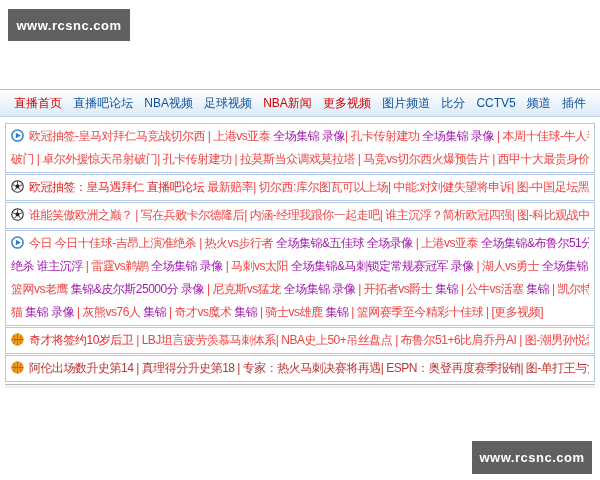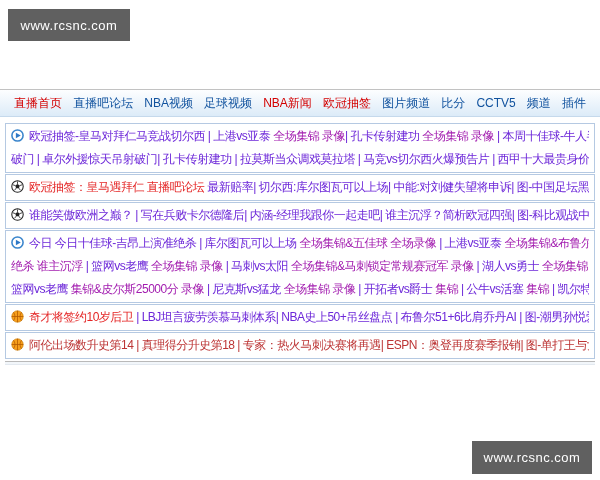--- a/index.html
+++ b/index.html
@@ -1,55 +1,55 @@
 <!DOCTYPE html>
 <html><head>
 <meta charset="utf-8">
 <style>
   html,body{margin:0;padding:0}
   body{width:600px;height:480px;position:relative;background:#fff;
        font-family:"Liberation Sans","DejaVu Sans",sans-serif;overflow:hidden}
-  .logo{position:absolute;background:#606060;color:#fff;font-weight:normal;font-size:13px;
+  .logo{position:absolute;background:#606060;color:#fff;font-weight:bold;font-size:13px;
         display:flex;align-items:center;justify-content:center;letter-spacing:.5px}
   #logo-top{left:8px;top:9px;width:122px;height:32px}
   #logo-bottom{left:472px;top:441px;width:120px;height:33px}
   #main-nav{position:absolute;top:89px;left:0;width:600px;height:28px;box-sizing:border-box;
        display:flex;justify-content:space-between;align-items:center;padding:0 14px;
        background:linear-gradient(#fdfeff,#dcebf8);
        border-top:1px solid #c2c2c2;border-bottom:1px solid #c5d9ec}
   #main-nav a{font-size:12px;text-decoration:none;white-space:nowrap;cursor:pointer}
   .nred{color:#d30000}
   .nblue{color:#10529e}
   #content{position:absolute;top:123px;left:5px;width:590px}
   .news-block{border:1px solid #b5c9e2;background:#fff;margin-bottom:1px;
               padding:1px 5px;box-sizing:border-box;overflow:hidden}
   .line{height:23px;line-height:23px;white-space:nowrap;overflow:hidden;
         font-size:12px;letter-spacing:-0.5px}
   #content a{text-decoration:none;cursor:pointer}
-  .run-navy{color:#6d28d9}
+  .run-navy{color:#ef4444}
   .run-blue{color:#a21caf}
   .run-red{color:#e42525}
   .run-dred{color:#bc3434}
   .nicon{display:inline-block;width:13px;height:13px;margin-right:5px;vertical-align:-2px}
   .nicon svg{display:block}
   #bottom-rule{height:2px;border-top:1px solid #b9b9b9;border-bottom:1px solid #e3e9f0;
                background:#f2f6fa;margin-top:2px}
 </style>
 </head>
 <body>
 
 <div id="logo-top" class="logo">www.rcsnc.com</div>
 
 <nav id="main-nav">
     <a class="nred">直播首页</a>
     <a class="nblue">直播吧论坛</a>
     <a class="nblue">NBA视频</a>
     <a class="nblue">足球视频</a>
     <a class="nred">NBA新闻</a>
-    <a class="nred">欧冠抽签</a>
+    <a class="nred">更多视频</a>
     <a class="nblue">图片频道</a>
     <a class="nblue">比分</a>
     <a class="nblue">CCTV5</a>
     <a class="nblue">频道</a>
     <a class="nblue">插件</a>
   </nav>
 
 <div id="content">
     <div class="news-block">
       <div class="line"><span class="nicon"><svg width="13" height="13" viewBox="0 0 20 20">
@@ -69,23 +69,24 @@
       <div class="line"><span class="nicon"><svg width="13" height="13" viewBox="0 0 20 20">
             <circle cx="10" cy="10" r="8.8" fill="#fff" stroke="#222" stroke-width="1.6"></circle>
             <polygon points="10,6 13.5,8.6 12.2,12.6 7.8,12.6 6.5,8.6" fill="#222"></polygon>
             <path d="M10 6V2.3 M13.5 8.6l3.5-1.2 M12.2 12.6l2.1 3 M7.8 12.6l-2.1 3 M6.5 8.6L3 7.4" stroke="#222" stroke-width="1.3" fill="none"></path>
           </svg></span><a class="run-navy">谁能笑傲欧洲之巅？ | 写在兵败卡尔德隆后| 内涵-经理我跟你一起走吧| 谁主沉浮？简析欧冠四强| 图-科比观战中美女足</a></div>
     </div>
     <div class="news-block">
       <div class="line"><span class="nicon"><svg width="13" height="13" viewBox="0 0 20 20">
             <circle cx="10" cy="10" r="8.6" fill="#fff" stroke="#3a85cc" stroke-width="2.4"></circle>
             <polygon points="7.5,5.8 15,10 7.5,14.2" fill="#2e79c7"></polygon>
-          </svg></span><a class="run-navy">今日 今日十佳球-吉昂上演准绝杀 | 库尔图瓦可以上场 </a><a class="run-blue">全场集锦&amp;五佳球 全场录像</a><a class="run-navy"> | 上港vs亚泰 </a><a class="run-blue">全场集锦&amp;布鲁尔51分&amp;吉昂准</a></div>
-      <div class="line"><a class="run-blue">绝杀 谁主沉浮</a><a class="run-navy"> | 篮网vs老鹰 </a><a class="run-blue">全场集锦 录像</a><a class="run-navy"> | 马刺vs太阳 </a><a class="run-blue">全场集锦&amp;马刺锁定常规赛冠军 录像</a><a class="run-navy"> | 湖人vs勇士 </a><a class="run-blue">全场集锦 录像</a></div>
+          </svg></span><a class="run-navy">今日 今日十佳球-吉昂上演准绝杀 | 热火vs步行者 </a><a class="run-blue">全场集锦&amp;五佳球 全场录像</a><a class="run-navy"> | 上港vs亚泰 </a><a class="run-blue">全场集锦&amp;布鲁尔51分&amp;吉昂准</a></div>
+      <div class="line"><a class="run-blue">绝杀 谁主沉浮</a><a class="run-navy"> | 雷霆vs鹈鹕 </a><a class="run-blue">全场集锦 录像</a><a class="run-navy"> | 马刺vs太阳 </a><a class="run-blue">全场集锦&amp;马刺锁定常规赛冠军 录像</a><a class="run-navy"> | 湖人vs勇士 </a><a class="run-blue">全场集锦 录像</a></div>
       <div class="line"><a class="run-navy">篮网vs老鹰 </a><a class="run-blue">集锦&amp;皮尔斯25000分 录像</a><a class="run-navy"> | 尼克斯vs猛龙 </a><a class="run-blue">全场集锦 录像</a><a class="run-navy"> | 开拓者vs爵士 </a><a class="run-blue">集锦</a><a class="run-navy"> | 公牛vs活塞 </a><a class="run-blue">集锦</a><a class="run-navy"> | 凯尔特人vs山</a></div>
+      <div class="line"><a class="run-navy">猫 </a><a class="run-blue">集锦 录像</a><a class="run-navy"> | 灰熊vs76人 </a><a class="run-blue">集锦</a><a class="run-navy"> | 奇才vs魔术 </a><a class="run-blue">集锦</a><a class="run-navy"> | 骑士vs雄鹿 </a><a class="run-blue">集锦</a><a class="run-navy"> | 篮网赛季至今精彩十佳球 | [更多视频]</a></div>
     </div>
     <div class="news-block">
       <div class="line"><span class="nicon"><svg width="13" height="13" viewBox="0 0 20 20">
             <circle cx="10" cy="10" r="8.8" fill="#f7a01d" stroke="#c57500" stroke-width="1"></circle>
             <path d="M10 1.2v17.6 M1.2 10h17.6 M3.6 3.6c3.2 3.2 3.2 9.6 0 12.8 M16.4 3.6c-3.2 3.2-3.2 9.6 0 12.8" stroke="#b35900" stroke-width="1.2" fill="none"></path>
           </svg></span><a class="run-red">奇才将签约10岁后卫 </a><a class="run-navy">| LBJ坦言疲劳羡慕马刺体系| NBA史上50+吊丝盘点 | 布鲁尔51+6比肩乔丹AI | 图-潮男孙悦爱名包</a></div>
     </div>
     <div class="news-block">
       <div class="line"><span class="nicon"><svg width="13" height="13" viewBox="0 0 20 20">
             <circle cx="10" cy="10" r="8.8" fill="#f7a01d" stroke="#c57500" stroke-width="1"></circle>

